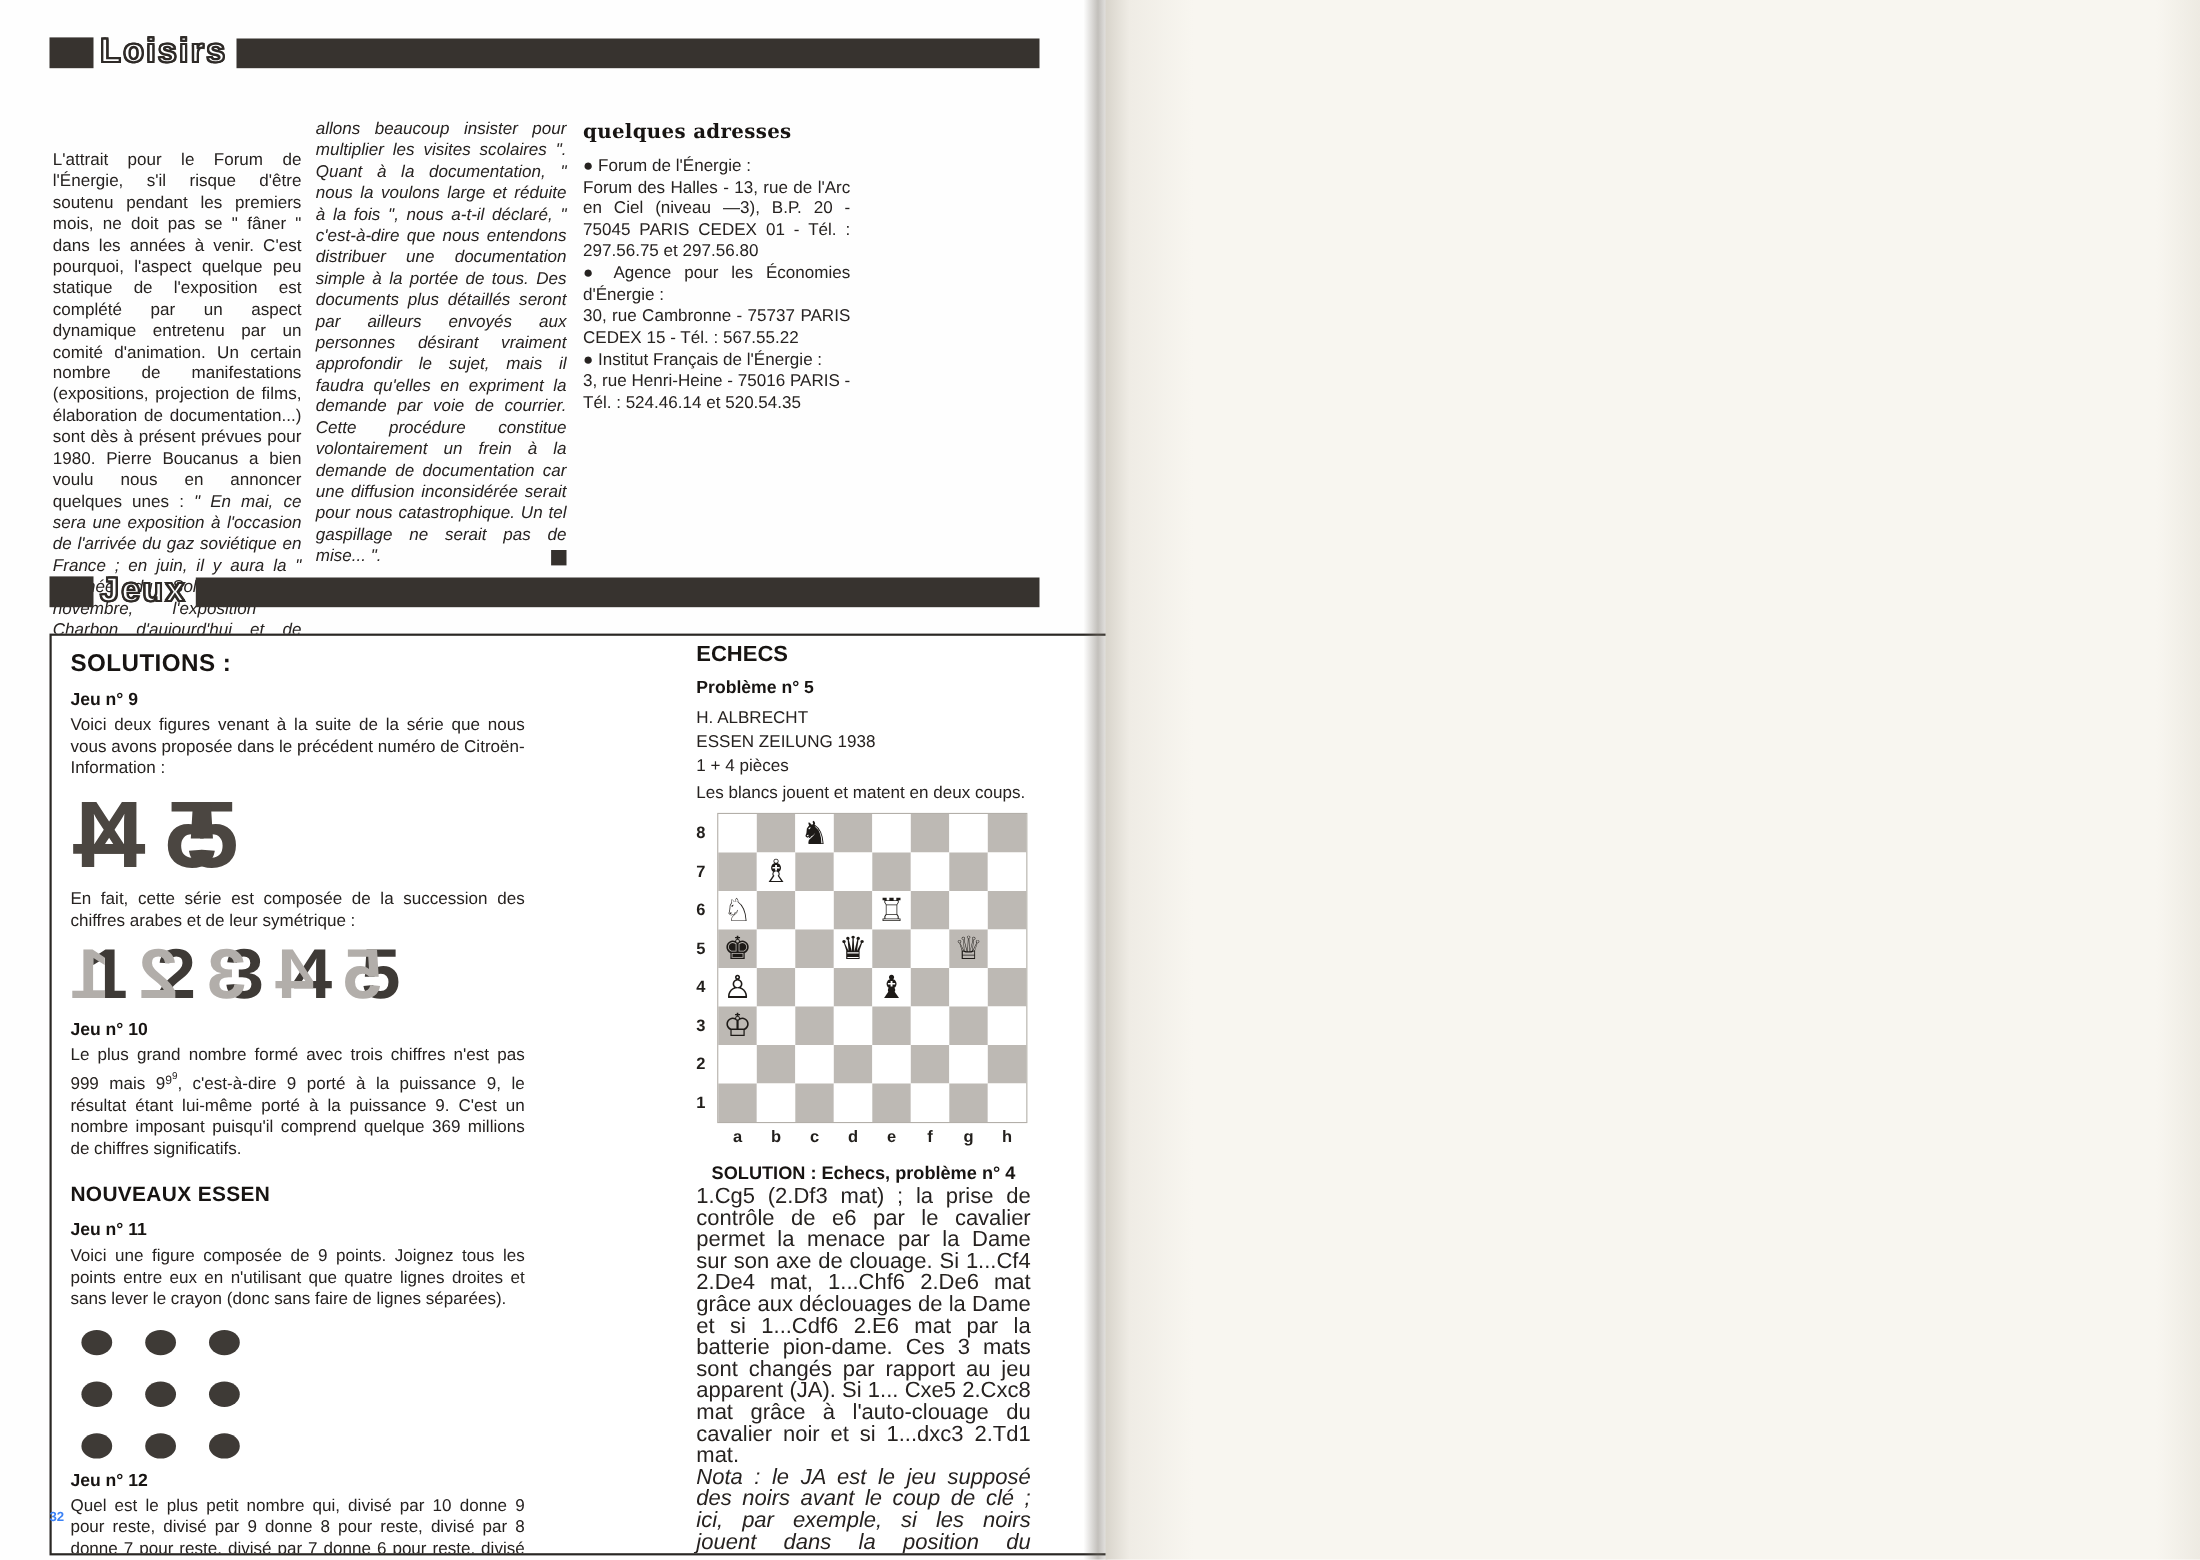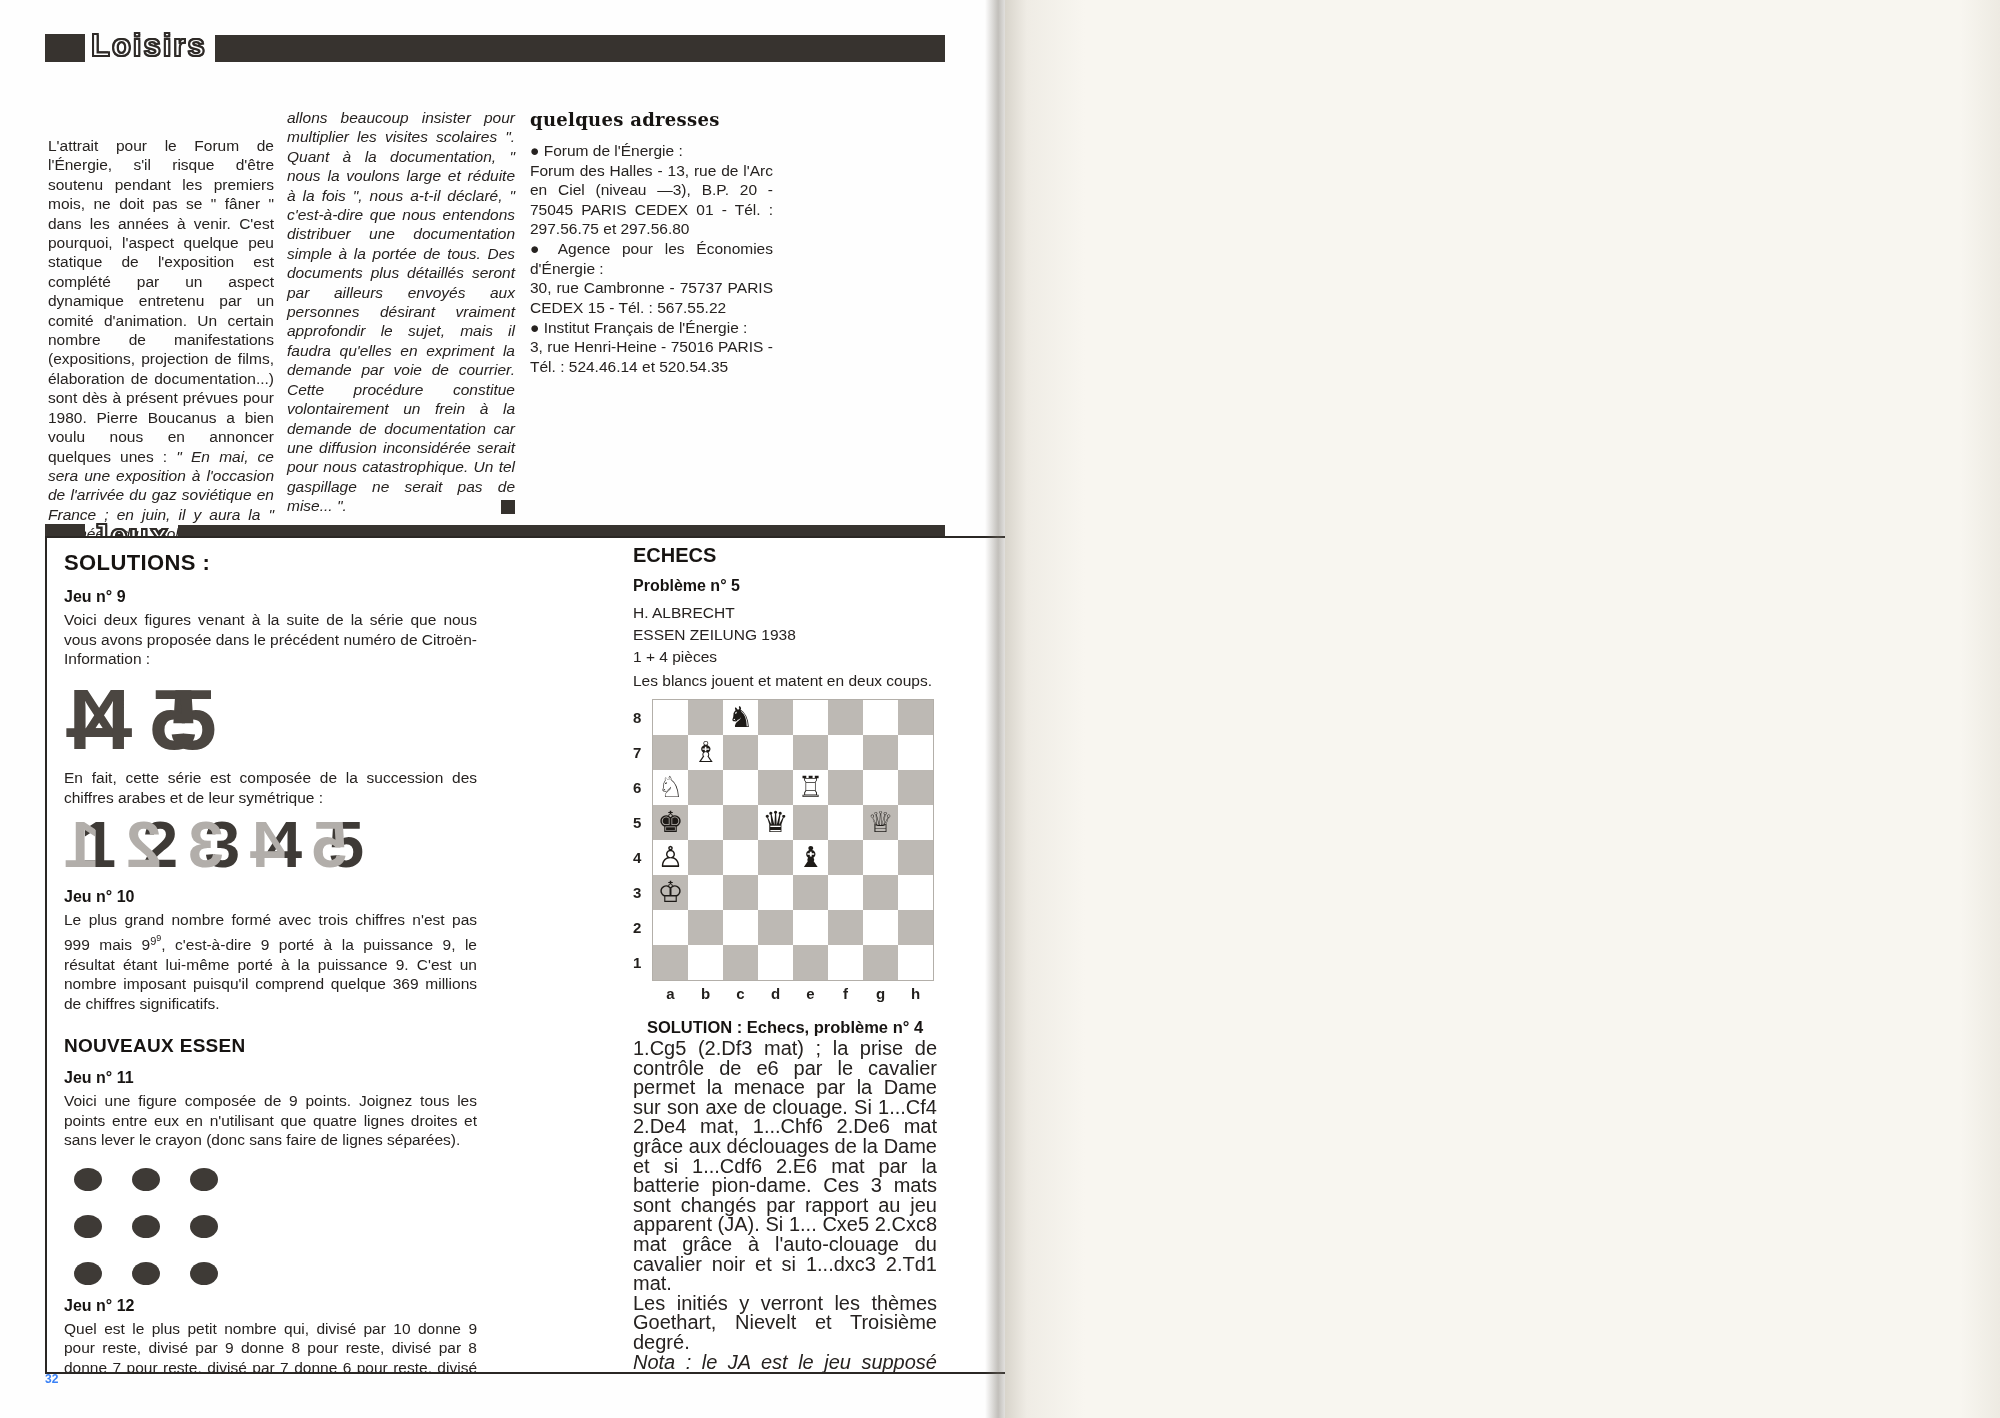--- a/index.html
+++ b/index.html
@@ -39,21 +39,21 @@
   .acol { position:absolute; font-size:15.5px; line-height:19.4px; text-align:justify; }
   .col1 { left:48px;  top:136px; width:226px; }
   .col2 { left:287px; top:108px; width:228px; font-style:italic; }
   .col3 { left:530px; top:110px; width:243px; }
   .col3 .addr-title { font-family:"DejaVu Serif", serif; font-weight:bold; font-size:18px; letter-spacing:.3px; color:#171412; margin-bottom:12px; }
   .address-entry { white-space:pre-line; text-align:justify; margin-bottom:1px; }
   .endsquare { float:right; width:14px; height:14px; background:#35312d; margin-top:4px; }
 
   
   .jeux-box {
-    position:absolute; left:45px; top:536px; width:1061px; height:838px;
+    position:absolute; left:45px; top:576px; width:1061px; height:838px;
     border:2.5px solid #2a2724; background:#fff; overflow:hidden;
   }
   .box-left  { position:absolute; left:17px; top:6px;  width:413px; }
   .box-right { position:absolute; left:586px; top:2px; width:304px; }
 
   .h-solutions { font-size:22px; font-weight:bold; letter-spacing:.4px; color:#171412; margin:6px 0 8px; }
   .h-jeu { font-size:16px; font-weight:bold; color:#171412; margin:12px 0 4px; }
   .h-nouveaux { font-size:19px; font-weight:bold; letter-spacing:.3px; color:#171412; margin:22px 0 2px; }
   .btext { font-size:15.5px; line-height:19.5px; text-align:justify; }
 
@@ -295,21 +295,20 @@
             <div>d</div>
             <div>e</div>
             <div>f</div>
             <div>g</div>
             <div>h</div>
           </div>
       </div>
 
       <div class="h-sol">SOLUTION : Echecs, problème n° 4</div>
       <p class="sol-p">1.Cg5 (2.Df3 mat) ; la prise de contrôle de e6 par le cavalier permet la menace par la Dame sur son axe de clouage. Si 1...Cf4 2.De4 mat, 1...Chf6 2.De6 mat grâce aux déclouages de la Dame et si 1...Cdf6 2.E6 mat par la batterie pion-dame. Ces 3 mats sont changés par rapport au jeu apparent (JA). Si 1... Cxe5 2.Cxc8 mat grâce à l'auto-clouage du cavalier noir et si 1...dxc3 2.Td1 mat.</p>
-      <p class="sol-p">Les initiés y verront les thèmes Goethart, Nievelt et Troisième degré.</p>
       <p class="sol-p sol-nota">Nota : le JA est le jeu supposé des noirs avant le coup de clé ; ici, par exemple, si les noirs jouent dans la position du diagramme, 1...Cf4 ou 1...Chf6, les blancs matent par 2.Cf4 mat ou si 1...Cdf6 2.exf6 mat ; ces 3 mats sont différents après la clé.</p>
     </div>
   </div>
 
   <div class="page-num">32</div>
 </div>
 
 <div class="gutter"></div>
 
 <div class="page-right">

